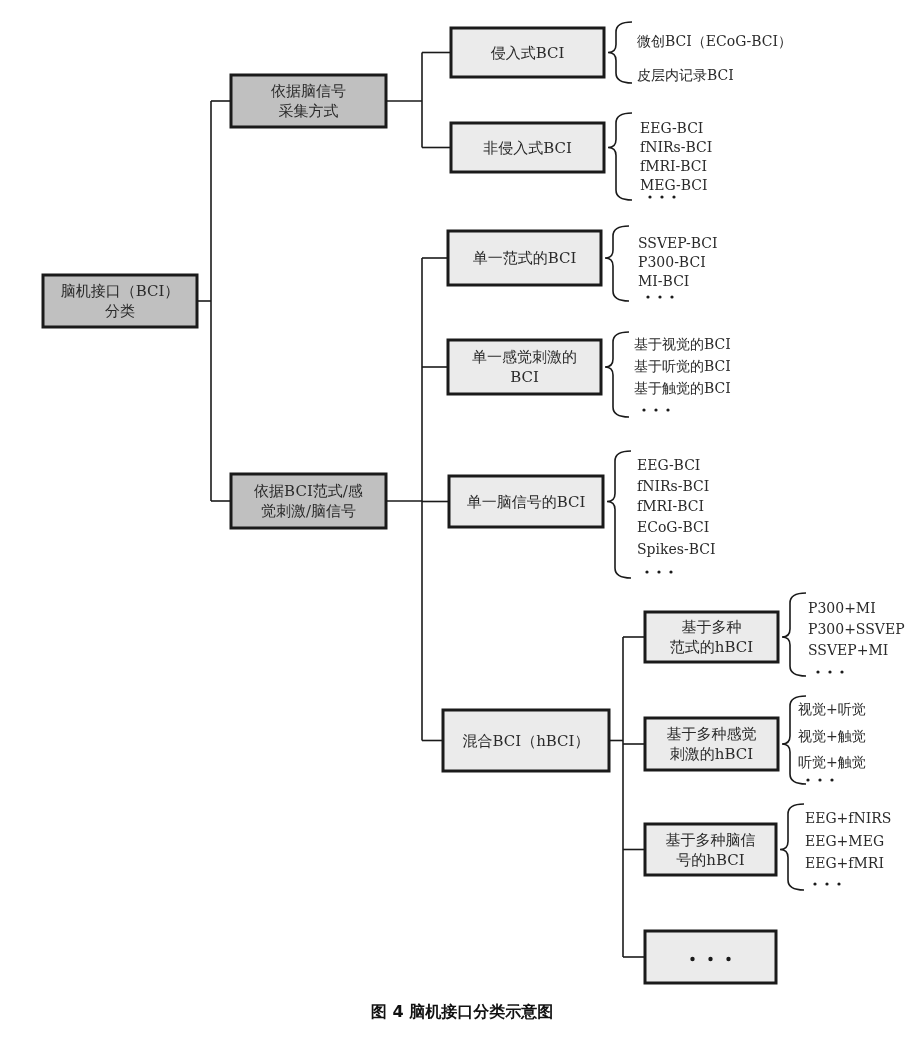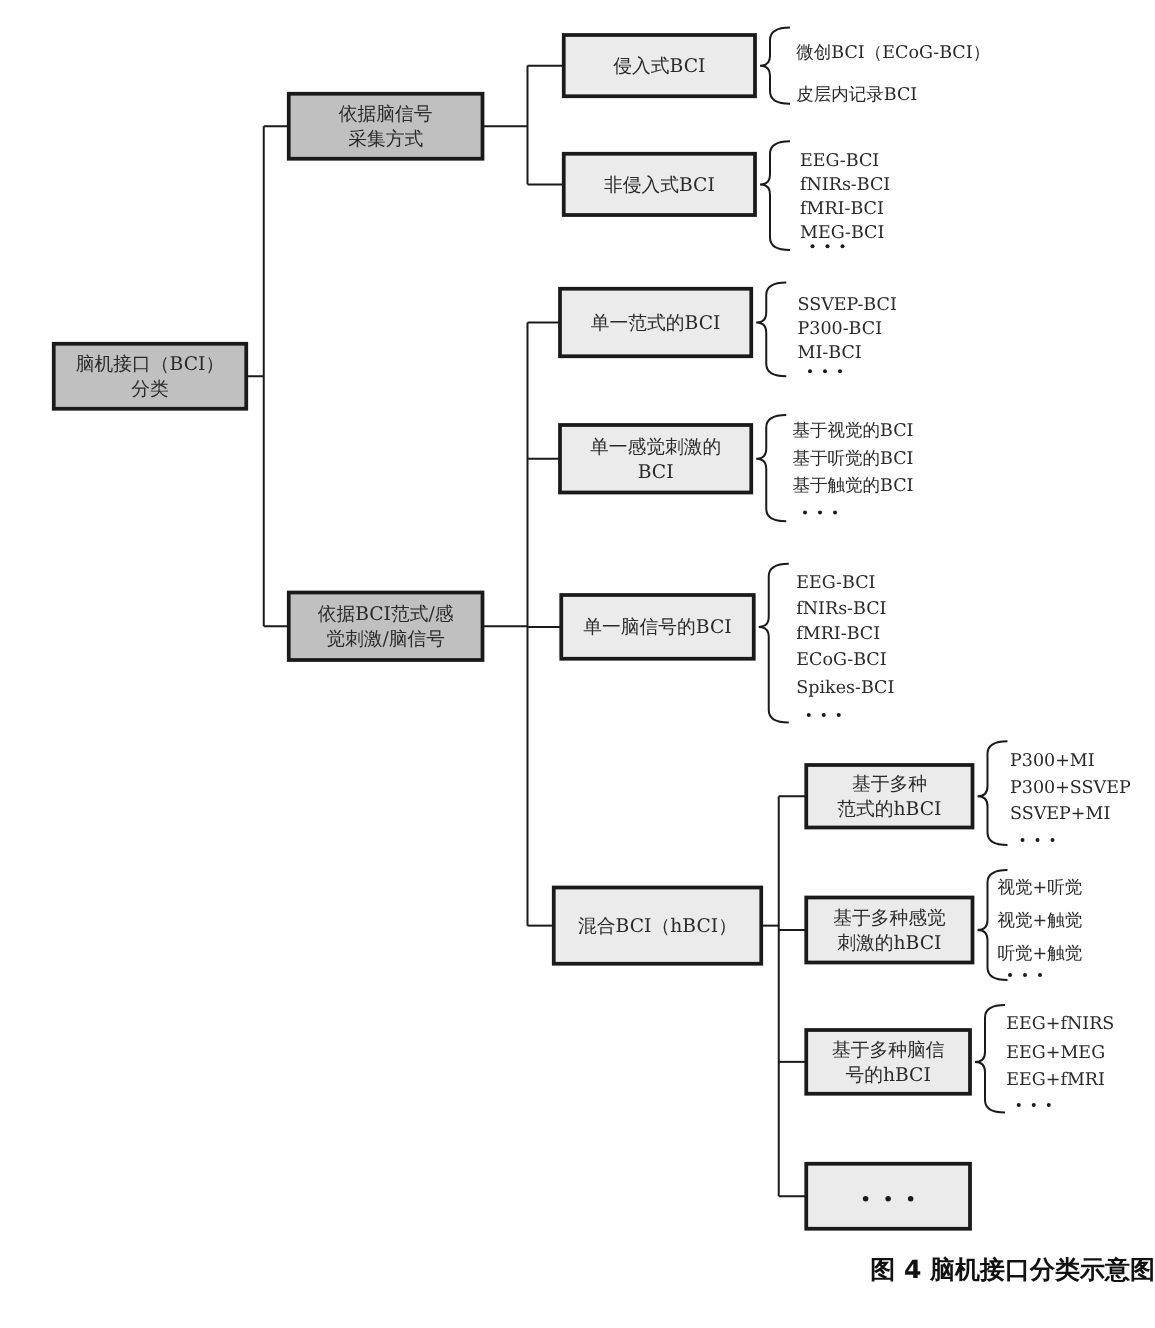--- a/index.html
+++ b/index.html
@@ -6,23 +6,23 @@
   body { width: 924px; height: 1062px; position: relative; overflow: hidden; }
   #diagram { position: absolute; left: 0; top: 0; }
   .box-dark rect { fill: #c0c0c0; stroke: #1a1a1a; stroke-width: 3; }
   .box-light rect { fill: #ebebeb; stroke: #1a1a1a; stroke-width: 3; }
   .box-text { font-family: "DejaVu Serif", "Liberation Serif", serif; font-size: 15px; fill: #2a2a2a; }
   .leaf-text { font-family: "DejaVu Serif", "Liberation Serif", serif; font-size: 14px; fill: #2a2a2a; }
   .conn { stroke: #1a1a1a; stroke-width: 1.6; fill: none; }
   .brace { stroke: #1a1a1a; stroke-width: 1.6; fill: none; }
   .dots { fill: #1a1a1a; }
   #caption {
-    position: absolute; left: 0; width: 924px; top: 1002px; text-align: right;
+    position: absolute; left: 0; width: 924px; top: 1002px; text-align: center;
     font-family: "DejaVu Sans", "Liberation Sans", sans-serif; font-weight: bold;
-    font-size: 20px; color: #111; white-space: pre;
+    font-size: 16px; color: #111; white-space: pre;
   }
 </style>
 </head>
 <body>
 
 <svg id="diagram" width="924" height="1000" viewBox="0 0 924 1000" xmlns="http://www.w3.org/2000/svg">
     <g class="box-dark">
       <rect x="43" y="275" width="154" height="52"></rect>
       <text x="120" y="296" text-anchor="middle" class="box-text">脑机接口（BCI）</text>
       <text x="120" y="316" text-anchor="middle" class="box-text">分类</text>

